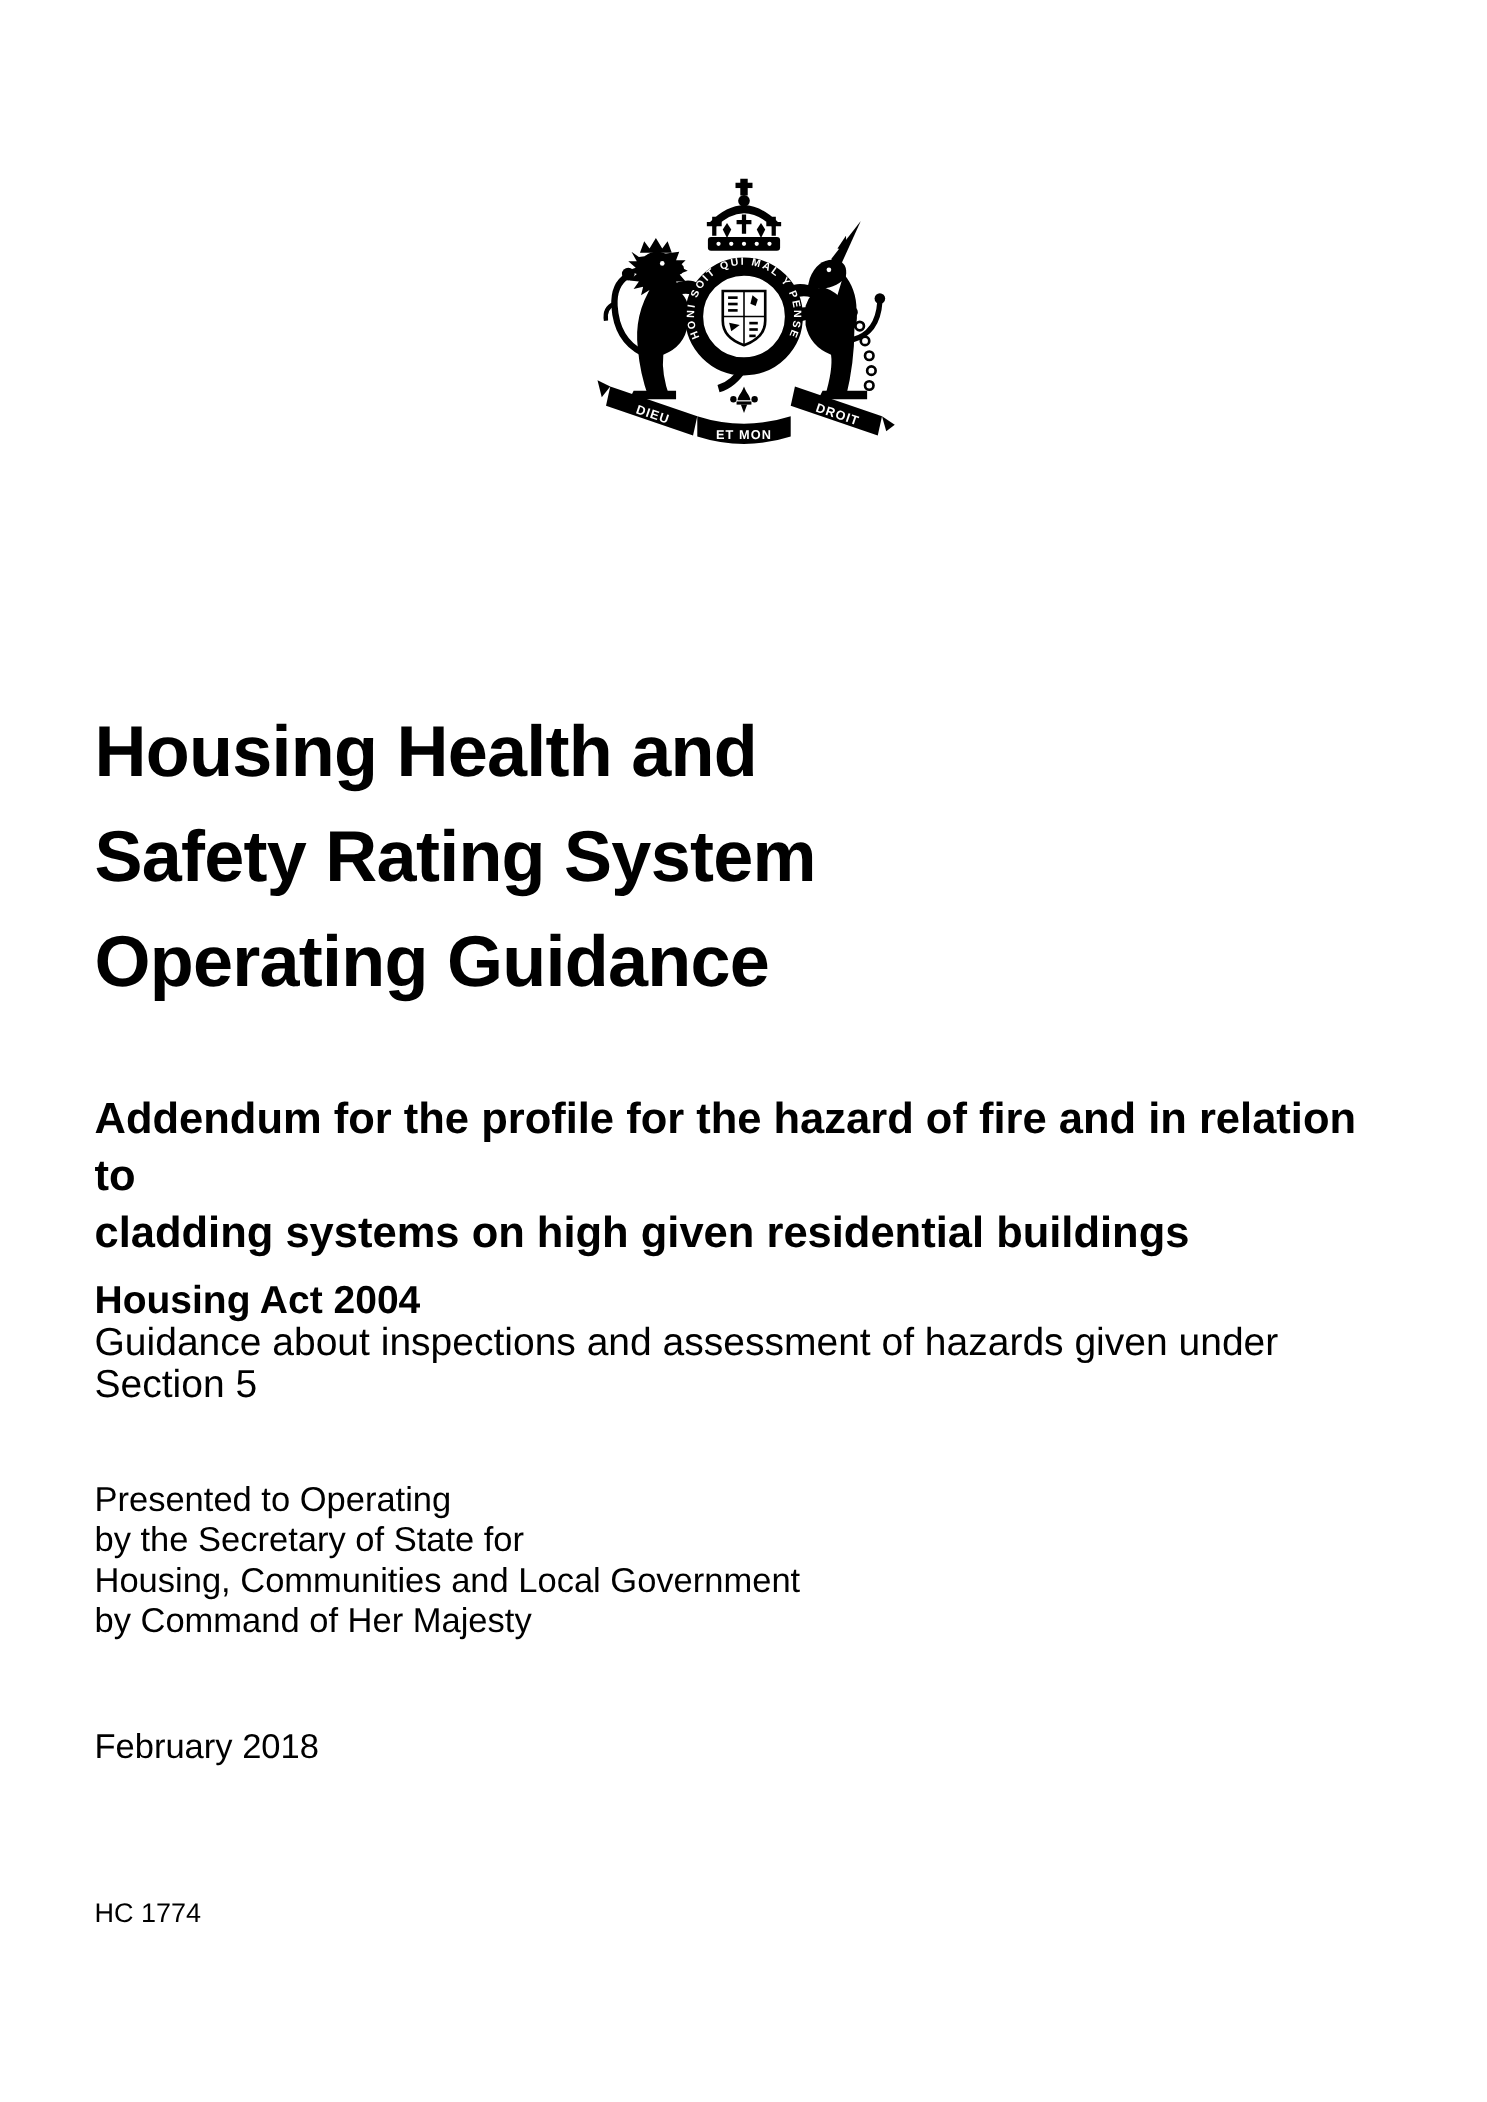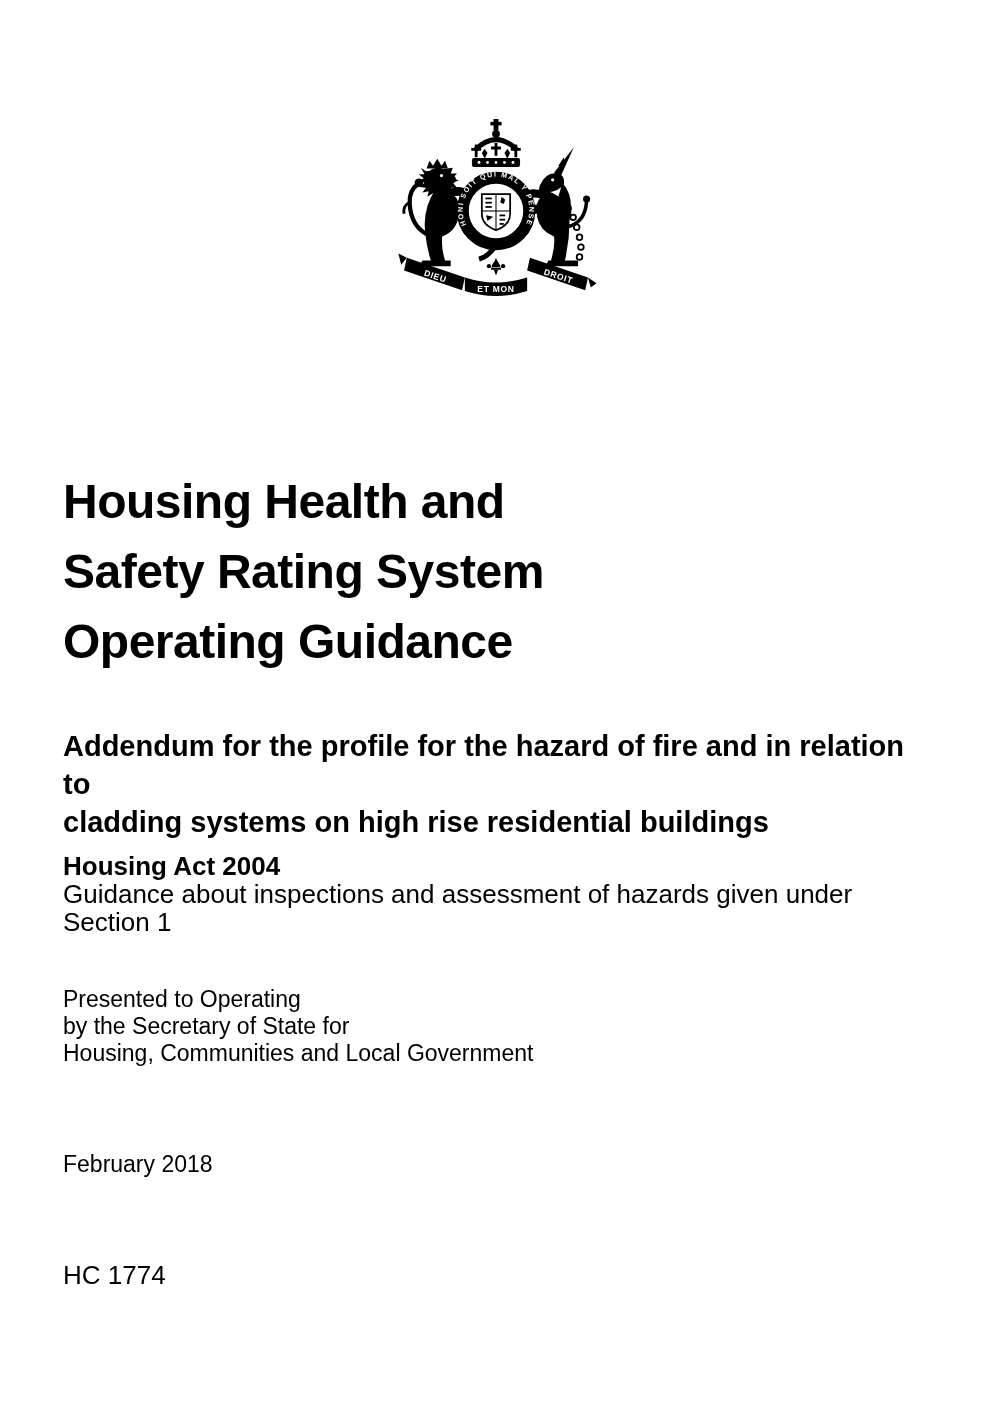--- a/index.html
+++ b/index.html
@@ -38,21 +38,21 @@
     line-height: 38px;
     font-weight: bold;
   }
   .doc-subtitle span { display: block; }
   .act-block { top: 852px; font-size: 26px; line-height: 28px; }
   .act-heading { font-weight: bold; display: block; }
   .act-desc { display: block; }
   .presented-block { top: 986px; font-size: 23px; line-height: 27px; }
   .presented-block span { display: block; }
   .date-line { top: 1151px; font-size: 23px; line-height: 27px; }
-  .ref-line { top: 1262px; font-size: 26px; line-height: 26px; }
+  .ref-line { top: 1262px; font-size: 18px; line-height: 26px; }
   .garter-text {
     font-family: "Liberation Sans", "DejaVu Sans", sans-serif;
     font-size: 10px;
     font-weight: bold;
     fill: #ffffff;
     letter-spacing: 2px;
   }
   .scroll-text {
     font-family: "Liberation Sans", "DejaVu Sans", sans-serif;
     font-size: 12px;
@@ -172,31 +172,32 @@
   </div>
 
   <h1 class="textblock doc-title">
     <span>Housing Health and</span>
     <span>Safety Rating System</span>
     <span>Operating Guidance</span>
   </h1>
 
   <div class="textblock doc-subtitle">
     <span>Addendum for the profile for the hazard of fire and in relation to</span>
-    <span>cladding systems on high rise residential buildings</span>
+    <span>cladding systems on high given residential buildings</span>
   </div>
 
   <div class="textblock act-block">
     <span class="act-heading">Housing Act 2004</span>
-    <span class="act-desc">Guidance about inspections and assessment of hazards given under Section 1</span>
+    <span class="act-desc">Guidance about inspections and assessment of hazards given under Section 5</span>
   </div>
 
   <div class="textblock presented-block">
     <span>Presented to Operating</span>
     <span>by the Secretary of State for</span>
     <span>Housing, Communities and Local Government</span>
+    <span>by Command of Her Majesty</span>
   </div>
 
   <div class="textblock date-line">February 2018</div>
 
   <div class="textblock ref-line">HC 1774</div>
 
 </div>
 
 </body></html>

